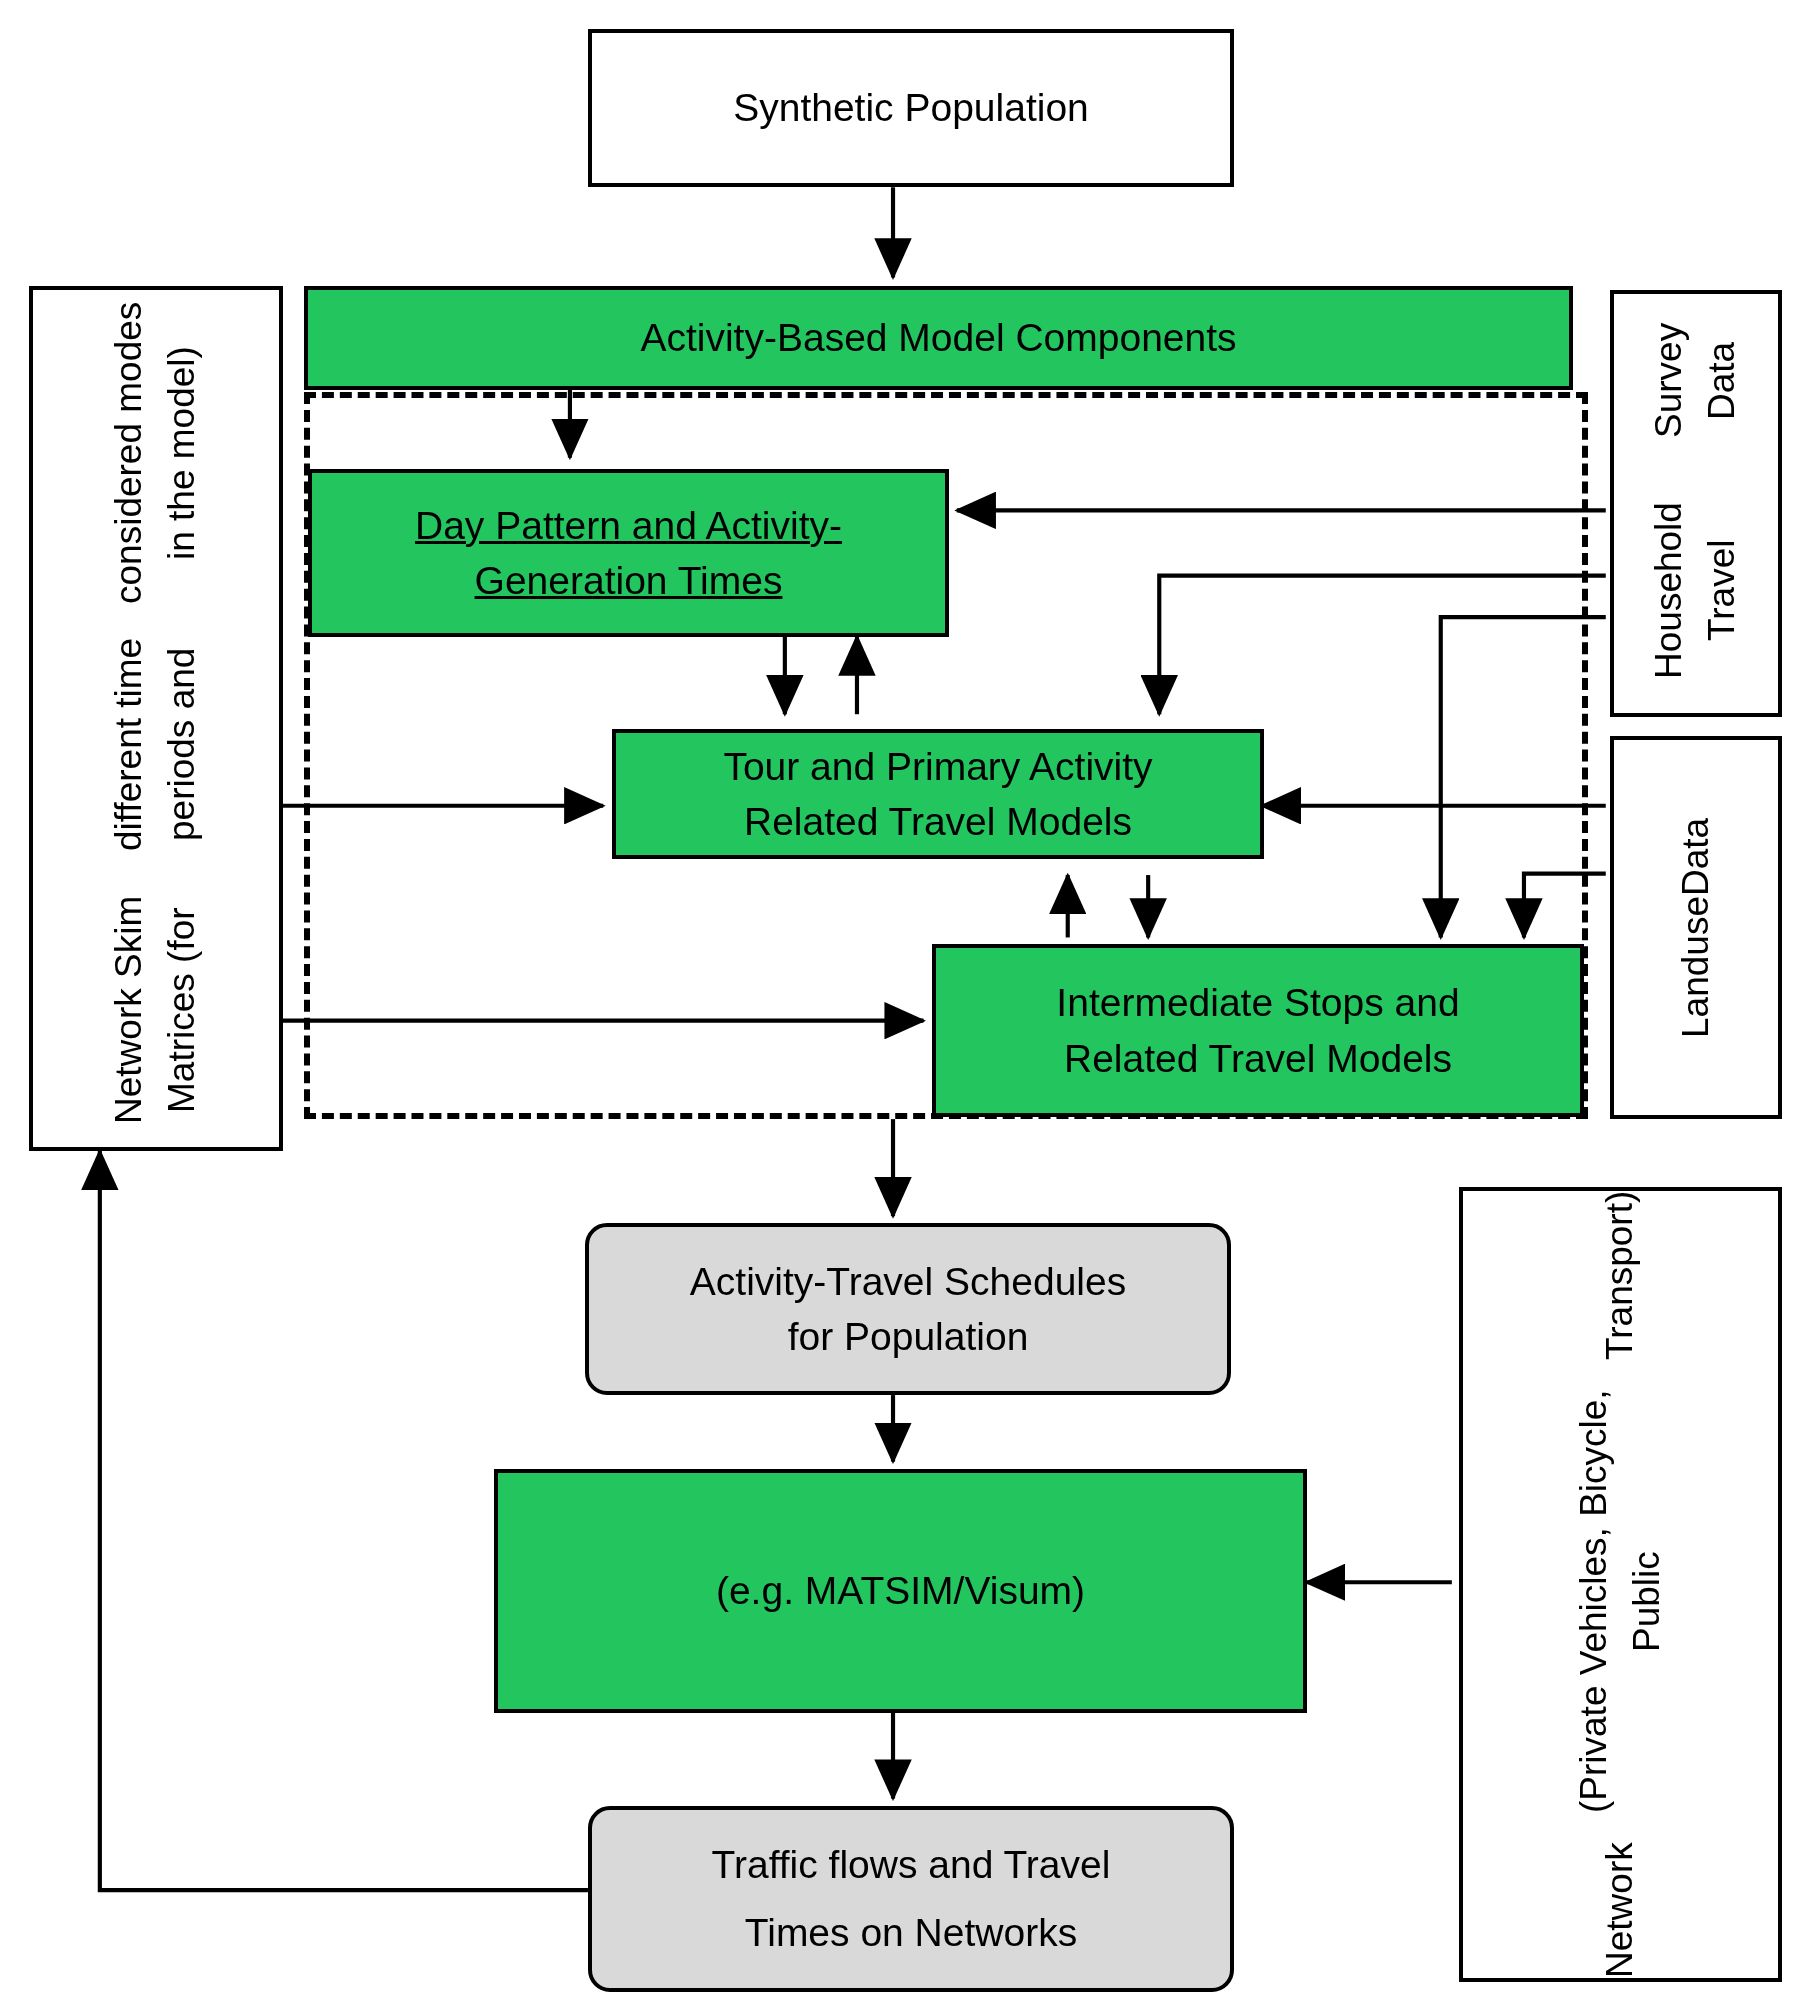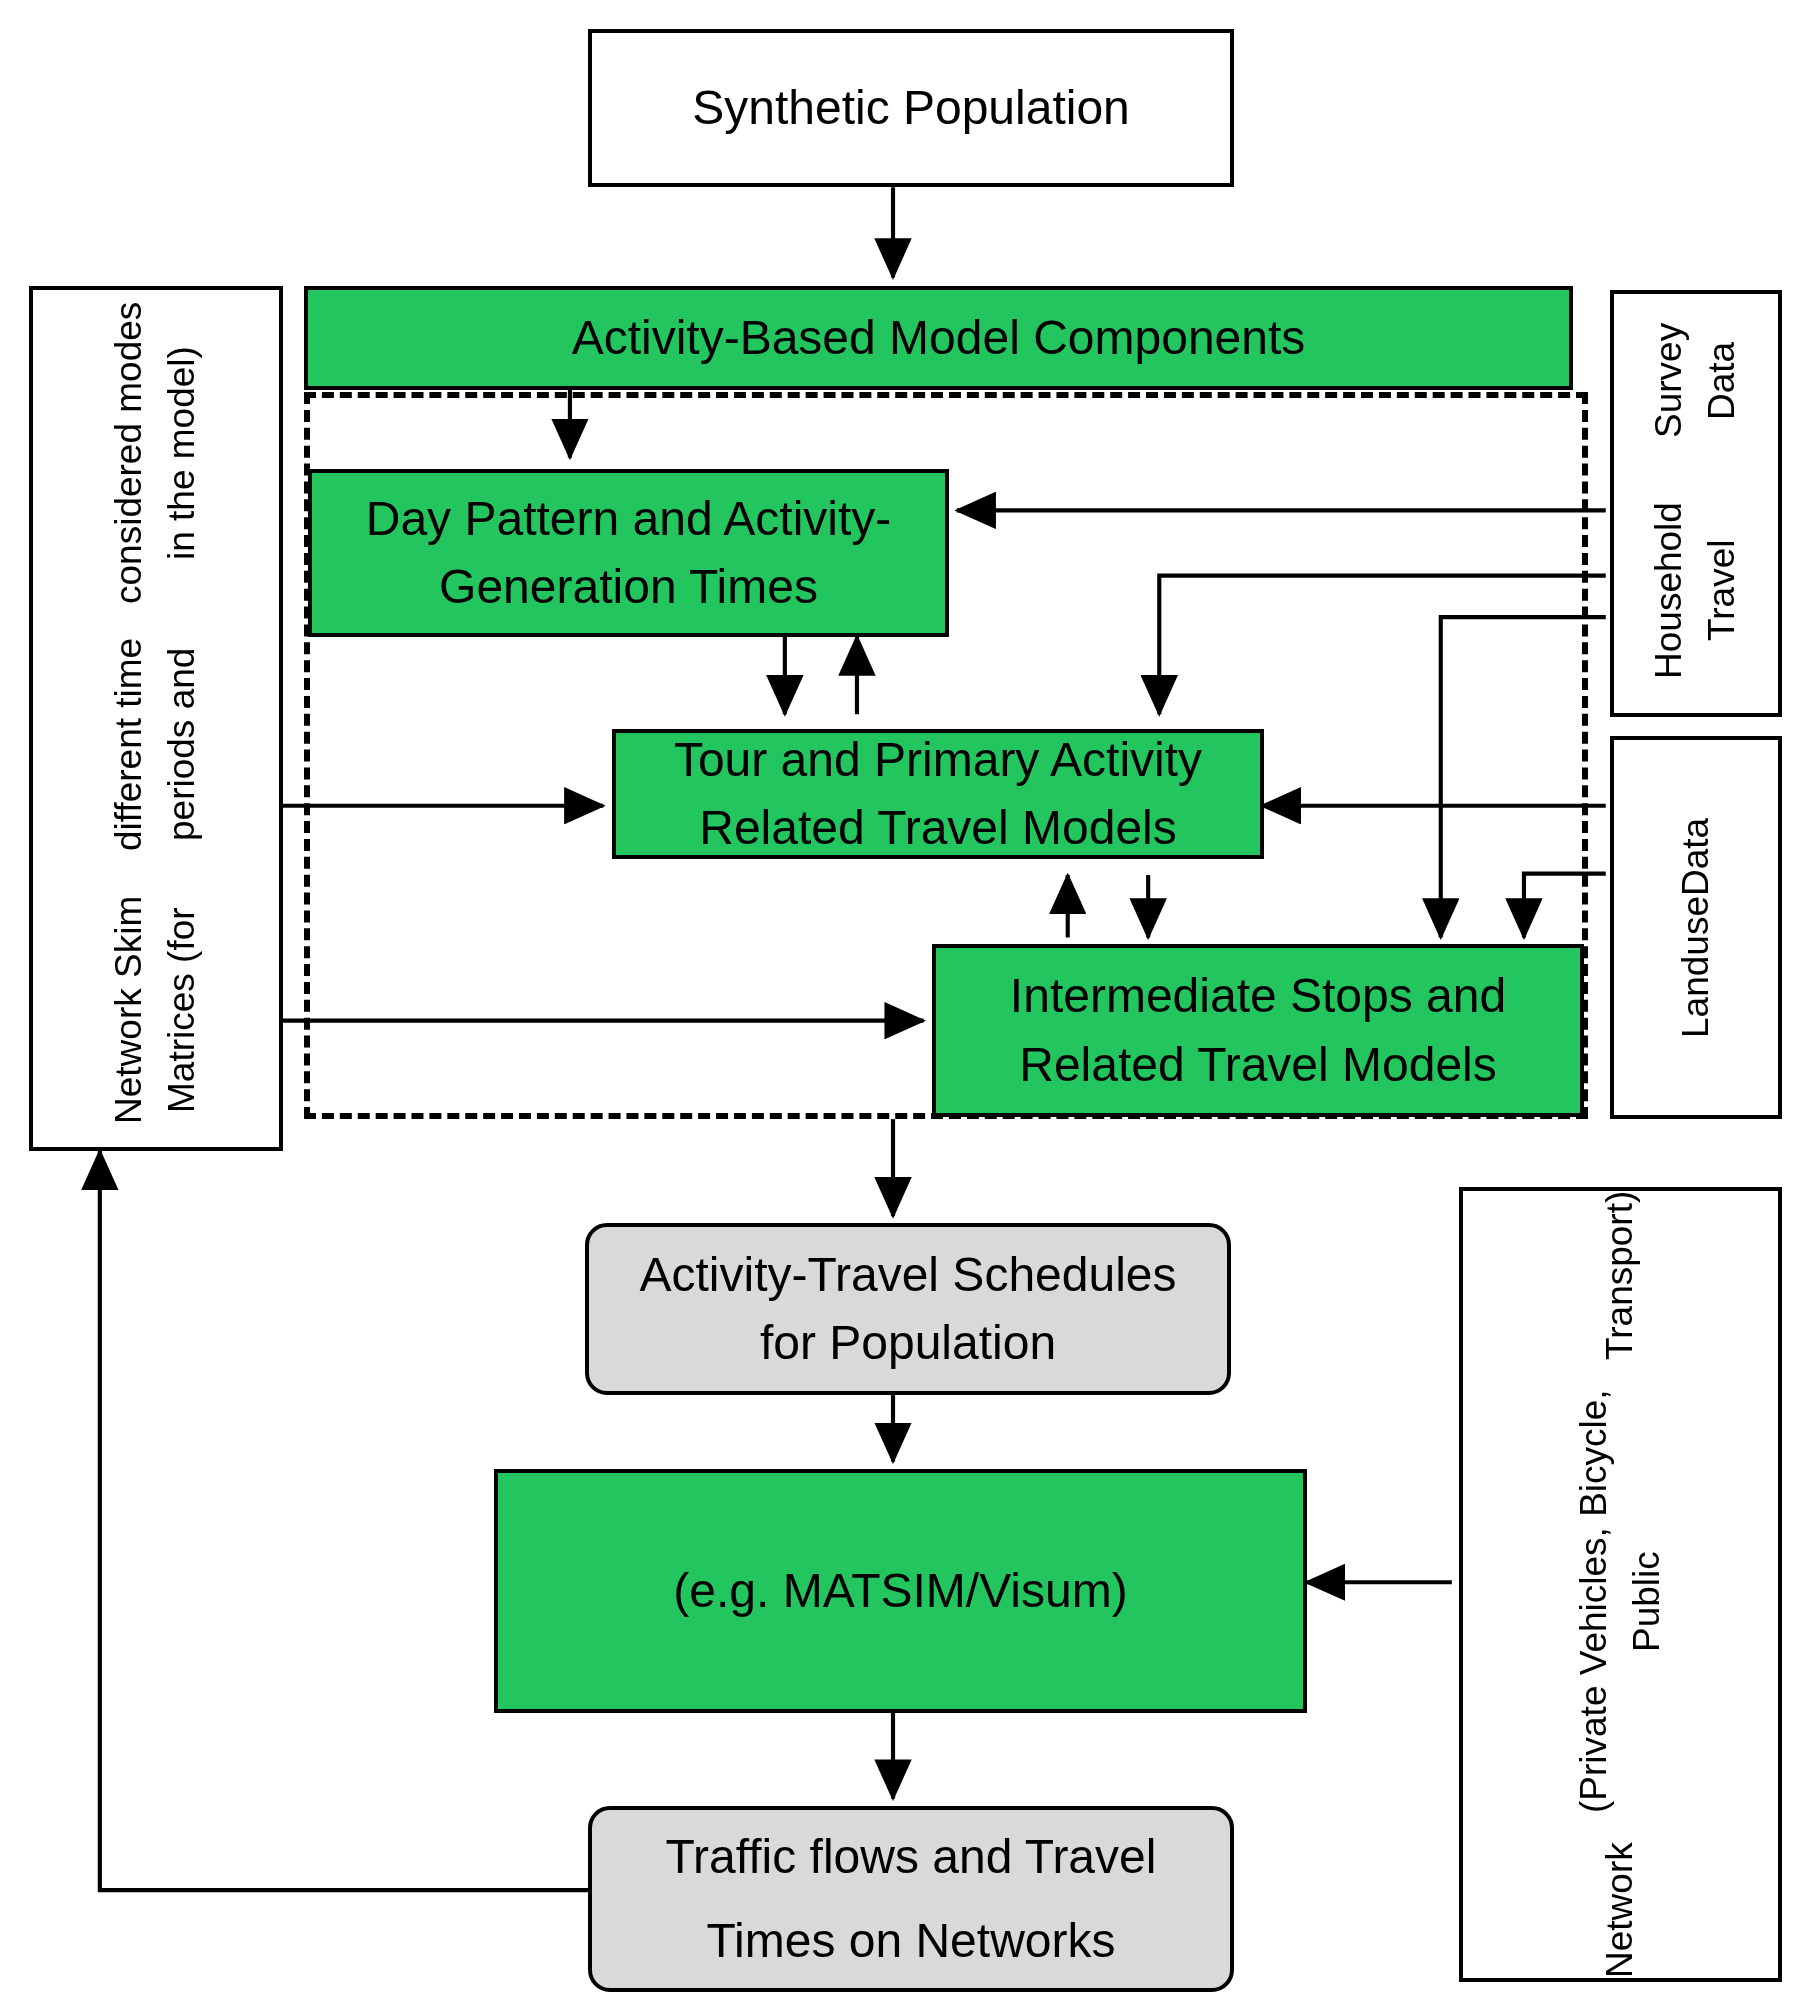--- a/index.html
+++ b/index.html
@@ -25,21 +25,21 @@
   .node {
     position: absolute;
     box-sizing: border-box;
     border: 4.9px solid #000000;
     display: flex;
     flex-direction: column;
     align-items: center;
     justify-content: center;
     text-align: center;
     color: #000000;
-    font-size: 48px;
+    font-size: 39px;
     line-height: 1.42;
     font-family: "Liberation Sans", sans-serif;
   }
   .node .line { display: block; width: 100%; }
   .fill-white { background: #ffffff; }
   .fill-dark  { background: #22c55e; }
   .fill-light { background: #d9d9d9; border-radius: 22px; }
 
   
   .node.rot {
@@ -116,21 +116,21 @@
   </svg>
 
   <div class="node fill-white" style="left:588px; top:29px; width:646px; height:158px;">
     <span class="line">Synthetic Population</span>
   </div>
 
   <div class="node fill-dark" style="left:304px; top:286px; width:1269px; height:104px;">
     <span class="line">Activity-Based Model Components</span>
   </div>
 
-  <div class="node fill-dark" style="left:308px; top:469px; width:641px; height:168px;">
+  <div class="node fill-dark" style="left:308px; top:469px; width:641px; height:168px;text-decoration:underline;">
     <span class="line">Day Pattern and Activity-</span>
     <span class="line">Generation Times</span>
   </div>
 
   <div class="node fill-dark" style="left:612px; top:729px; width:652px; height:130px;">
     <span class="line">Tour and Primary Activity</span>
     <span class="line">Related Travel Models</span>
   </div>
 
   <div class="node fill-dark" style="left:932px; top:944px; width:652px; height:173px;">

